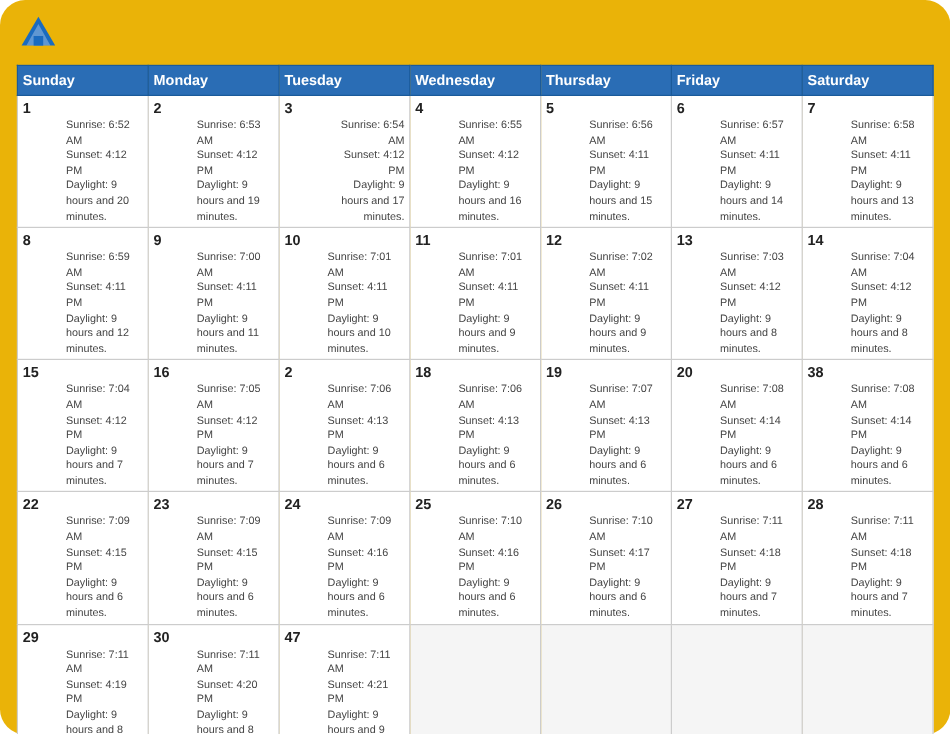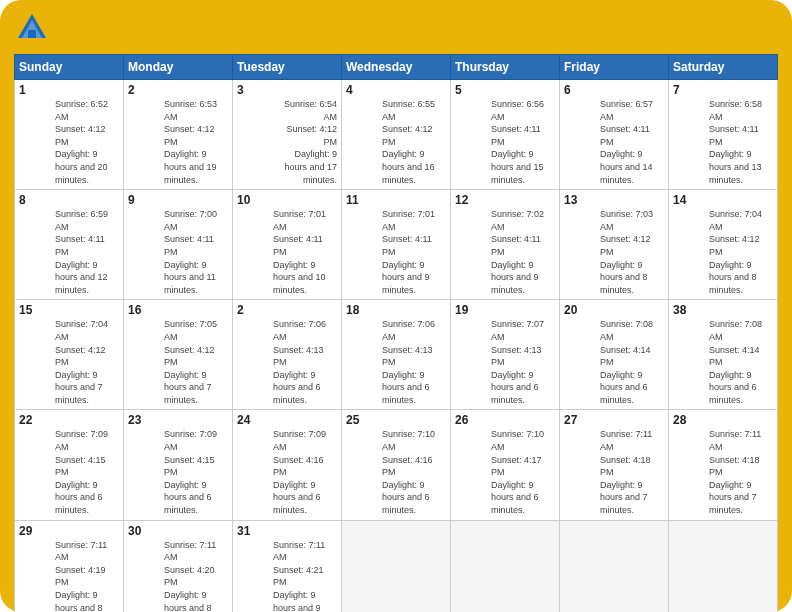--- a/index.html
+++ b/index.html
@@ -305,21 +305,21 @@
 Sunset: 4:19 PM
 Daylight: 9 hours and 8 minutes.</div>
           </td>
           <td>
             <span class="day-num">30</span>
             <div class="day-info" style="white-space: pre-line;">Sunrise: 7:11 AM
 Sunset: 4:20 PM
 Daylight: 9 hours and 8 minutes.</div>
           </td>
           <td>
-            <span class="day-num">31</span>
+            <span class="day-num">47</span>
             <div class="day-info" style="white-space: pre-line;">Sunrise: 7:11 AM
 Sunset: 4:21 PM
 Daylight: 9 hours and 9 minutes.</div>
           </td>
           <td class="empty"></td>
           <td class="empty"></td>
           <td class="empty"></td>
           <td class="empty"></td>
         </tr>
       </tbody>

